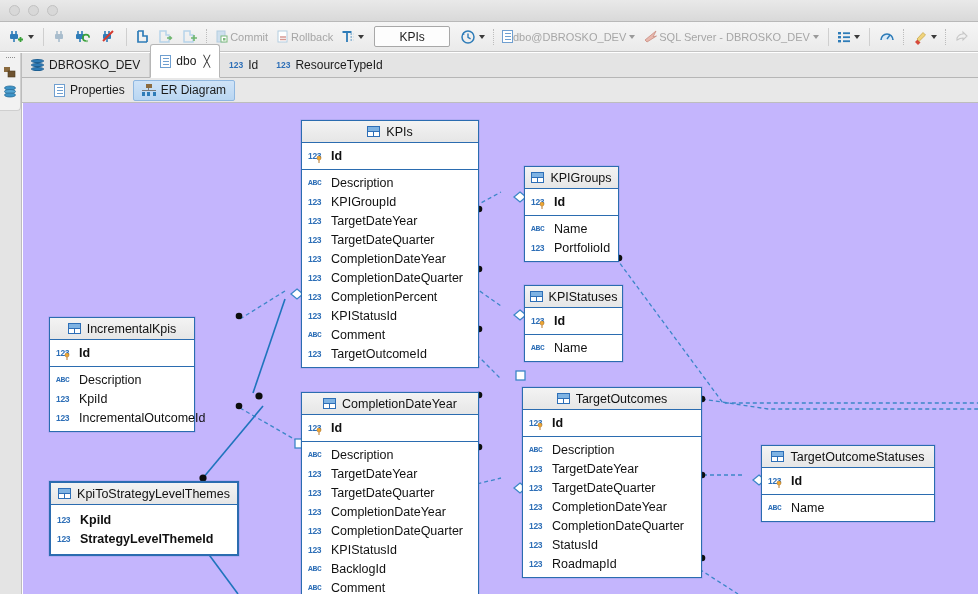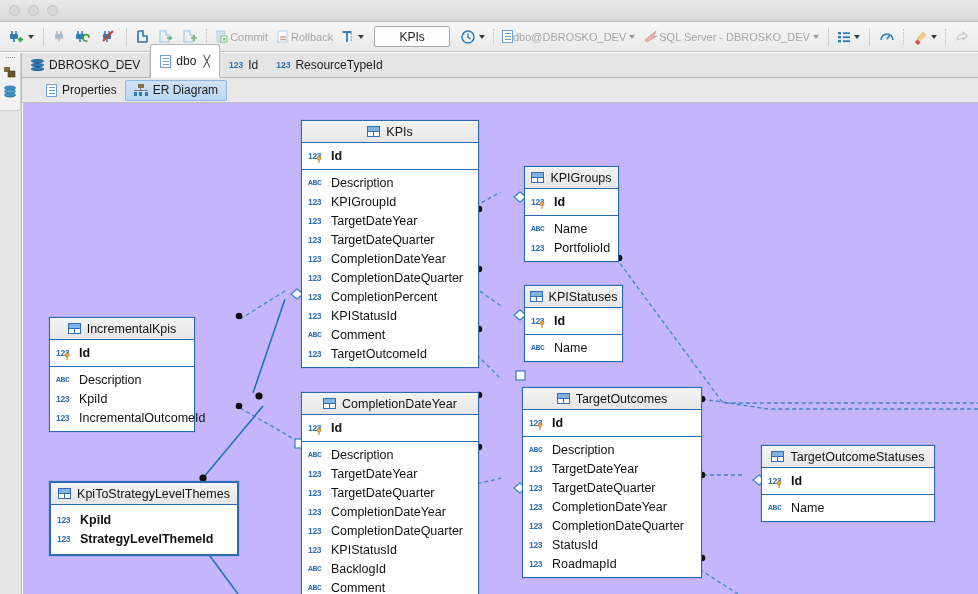--- a/index.html
+++ b/index.html
@@ -57,21 +57,21 @@
   .tab.active {
     background:#fff; border:1px solid #b6b6b6; border-bottom:1px solid #fff;
     height:34px; margin-bottom:-1px; border-radius:3px 3px 0 0;
   }
   .tab.plain { border-right:none; }
   .tab .xmark { font-size:11px; color:#333; margin-left:2px; }
 
   .subtabrow {
     position:absolute; left:22px; top:78px; width:956px; height:25px;
     background:#e8e8e8; border-bottom:1px solid #bdbdbd;
-    display:flex; align-items:center; padding-left:16px;
+    display:flex; align-items:center; padding-left:24px;
   }
   .subtab { display:flex; align-items:center; gap:5px; height:21px;
             padding:0 8px; font-size:12px; color:#1b1b1b; border-radius:2px; }
   .subtab.active { background:linear-gradient(#cfe3f7,#b9d6f2); border:1px solid #8fb7e0; }
 
   
   .rail {
     position:absolute; left:0; top:53px; width:22px; height:541px;
     background:#e4e4e4; border-right:1px solid #bcbcbc;
   }

